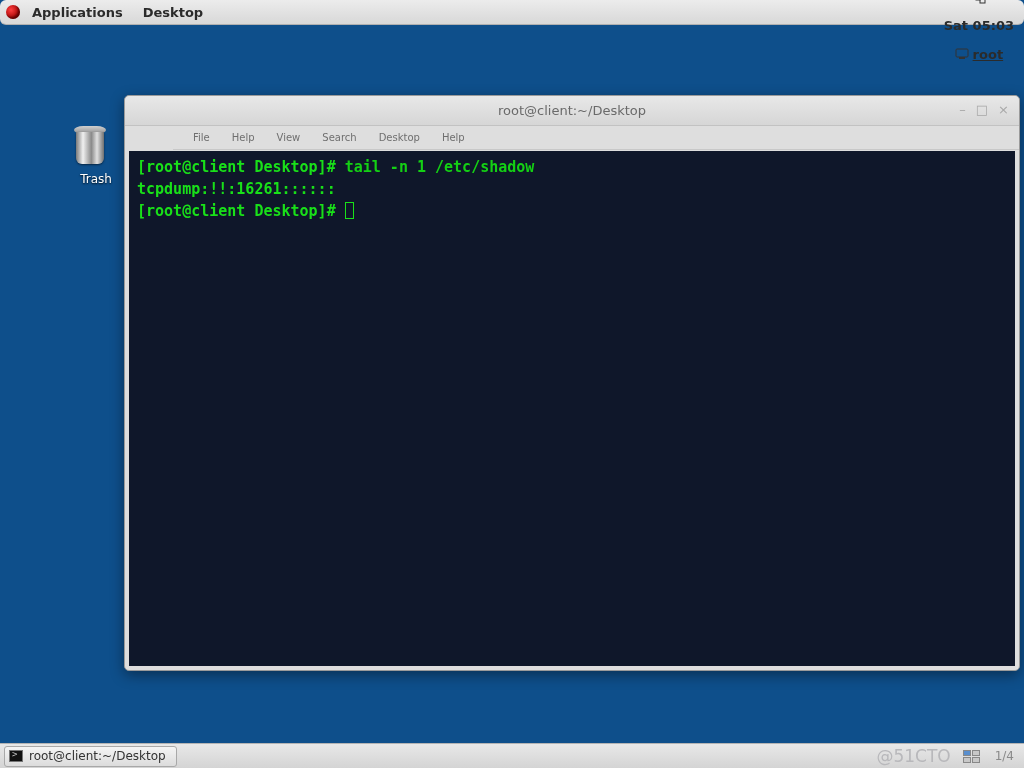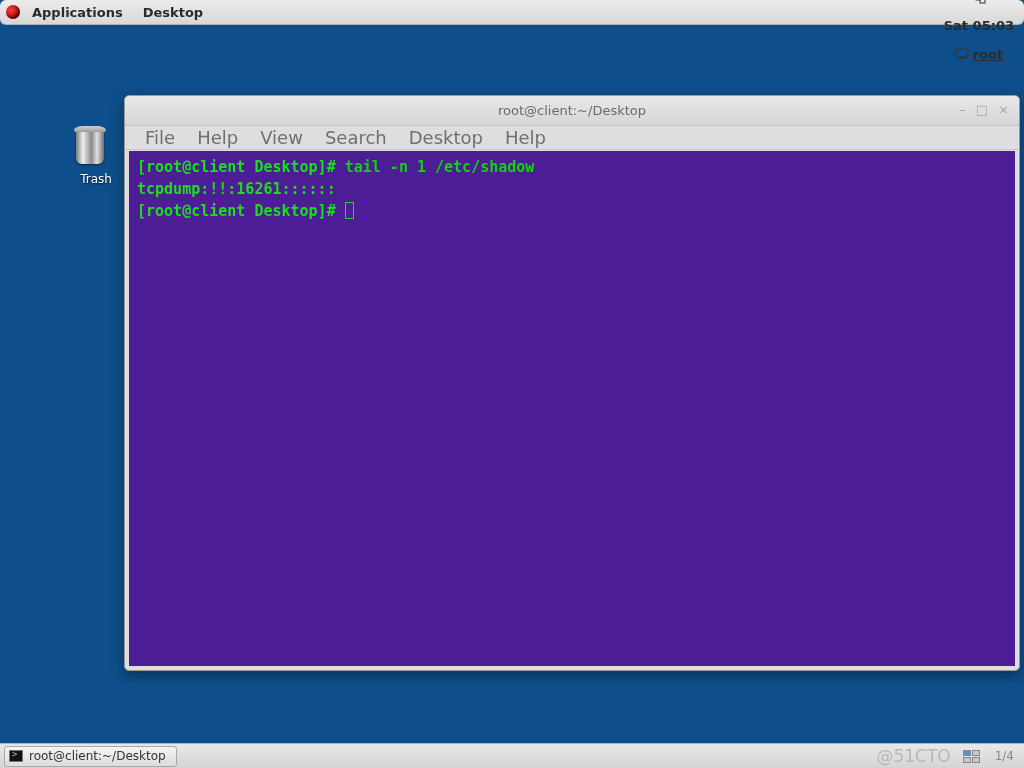--- a/index.html
+++ b/index.html
@@ -39,23 +39,23 @@
 
 .trash{position:relative;width:40px;height:44px;margin:0 auto;}
 .trash .lid{position:absolute;top:2px;left:4px;width:32px;height:8px;background:linear-gradient(#d0d0d0,#909090);border-radius:14px/6px;}
 .trash .can{position:absolute;top:8px;left:6px;width:28px;height:32px;background:linear-gradient(90deg,#7a7a7a,#f0f0f0 25%,#8a8a8a 55%,#e0e0e0 75%,#707070);border-radius:0 0 6px 6px;box-shadow:0 1px 2px rgba(0,0,0,.5);}
 
 
 #terminal-window{position:absolute;top:95px;left:124px;width:896px;height:576px;background:#dedede;border:1px solid #9a9a9a;border-radius:5px;box-shadow:0 4px 14px rgba(0,0,0,.4);}
 #titlebar{height:30px;display:flex;align-items:center;justify-content:center;position:relative;background:linear-gradient(#e8e8e8,#d6d6d6);border-bottom:1px solid #c2c2c2;border-radius:5px 5px 0 0;color:#6a6a6a;font-size:13px;}
 #titlebar .win-controls{position:absolute;right:10px;top:6px;display:flex;gap:10px;color:#a8a8a8;font-size:13px;}
 #titlebar .win-controls span{cursor:default;}
-#menubar{height:24px;display:flex;align-items:center;gap:2px;padding:0 10px;background:#dedede;border-bottom:1px solid #c8c8c8;font-size:18px;color:#6f6f6f;}
+#menubar{height:24px;display:flex;align-items:center;gap:2px;padding:0 10px;background:#dedede;border-bottom:1px solid #c8c8c8;font-size:10px;color:#6f6f6f;margin-left:48px;}
 #menubar .m{padding:2px 10px;cursor:default;}
-#term-body{position:absolute;top:55px;left:4px;right:4px;bottom:4px;background:#4c1d95;color:#19e019;font-family:"DejaVu Sans Mono","Liberation Mono",monospace;font-size:15px;line-height:1.45;padding:6px 8px;white-space:pre;font-weight:bold;}
+#term-body{position:absolute;top:55px;left:4px;right:4px;bottom:4px;background:#0f172a;color:#19e019;font-family:"DejaVu Sans Mono","Liberation Mono",monospace;font-size:15px;line-height:1.45;padding:6px 8px;white-space:pre;font-weight:bold;}
 #term-body .promptline .bracket{color:#19e019;}
 #term-body .cmd{color:#14d014;}
 #term-body .cursor{display:inline-block;width:9px;height:17px;border:1px solid #19e019;vertical-align:-3px;}
 
 
 #bottom-panel{position:absolute;left:0;right:0;bottom:0;height:25px;background:linear-gradient(#e8e8e8,#d4d4d4);border-top:1px solid #b4b4b4;display:flex;align-items:center;font-size:12px;color:#333;}
 .task-btn{display:flex;align-items:center;gap:6px;height:21px;margin-left:4px;padding:0 10px 0 4px;background:linear-gradient(#f4f4f4,#dcdcdc);border:1px solid #a8a8a8;border-radius:3px;}
 .task-btn .ticon{width:14px;height:12px;background:#111;border:1px solid #777;position:relative;}
 .task-btn .ticon::after{content:">";position:absolute;left:2px;top:-2px;color:#bfbfbf;font-size:9px;font-family:monospace;}
 #bottom-panel .right{margin-left:auto;display:flex;align-items:center;gap:12px;padding-right:10px;color:#8a8a8a;}

